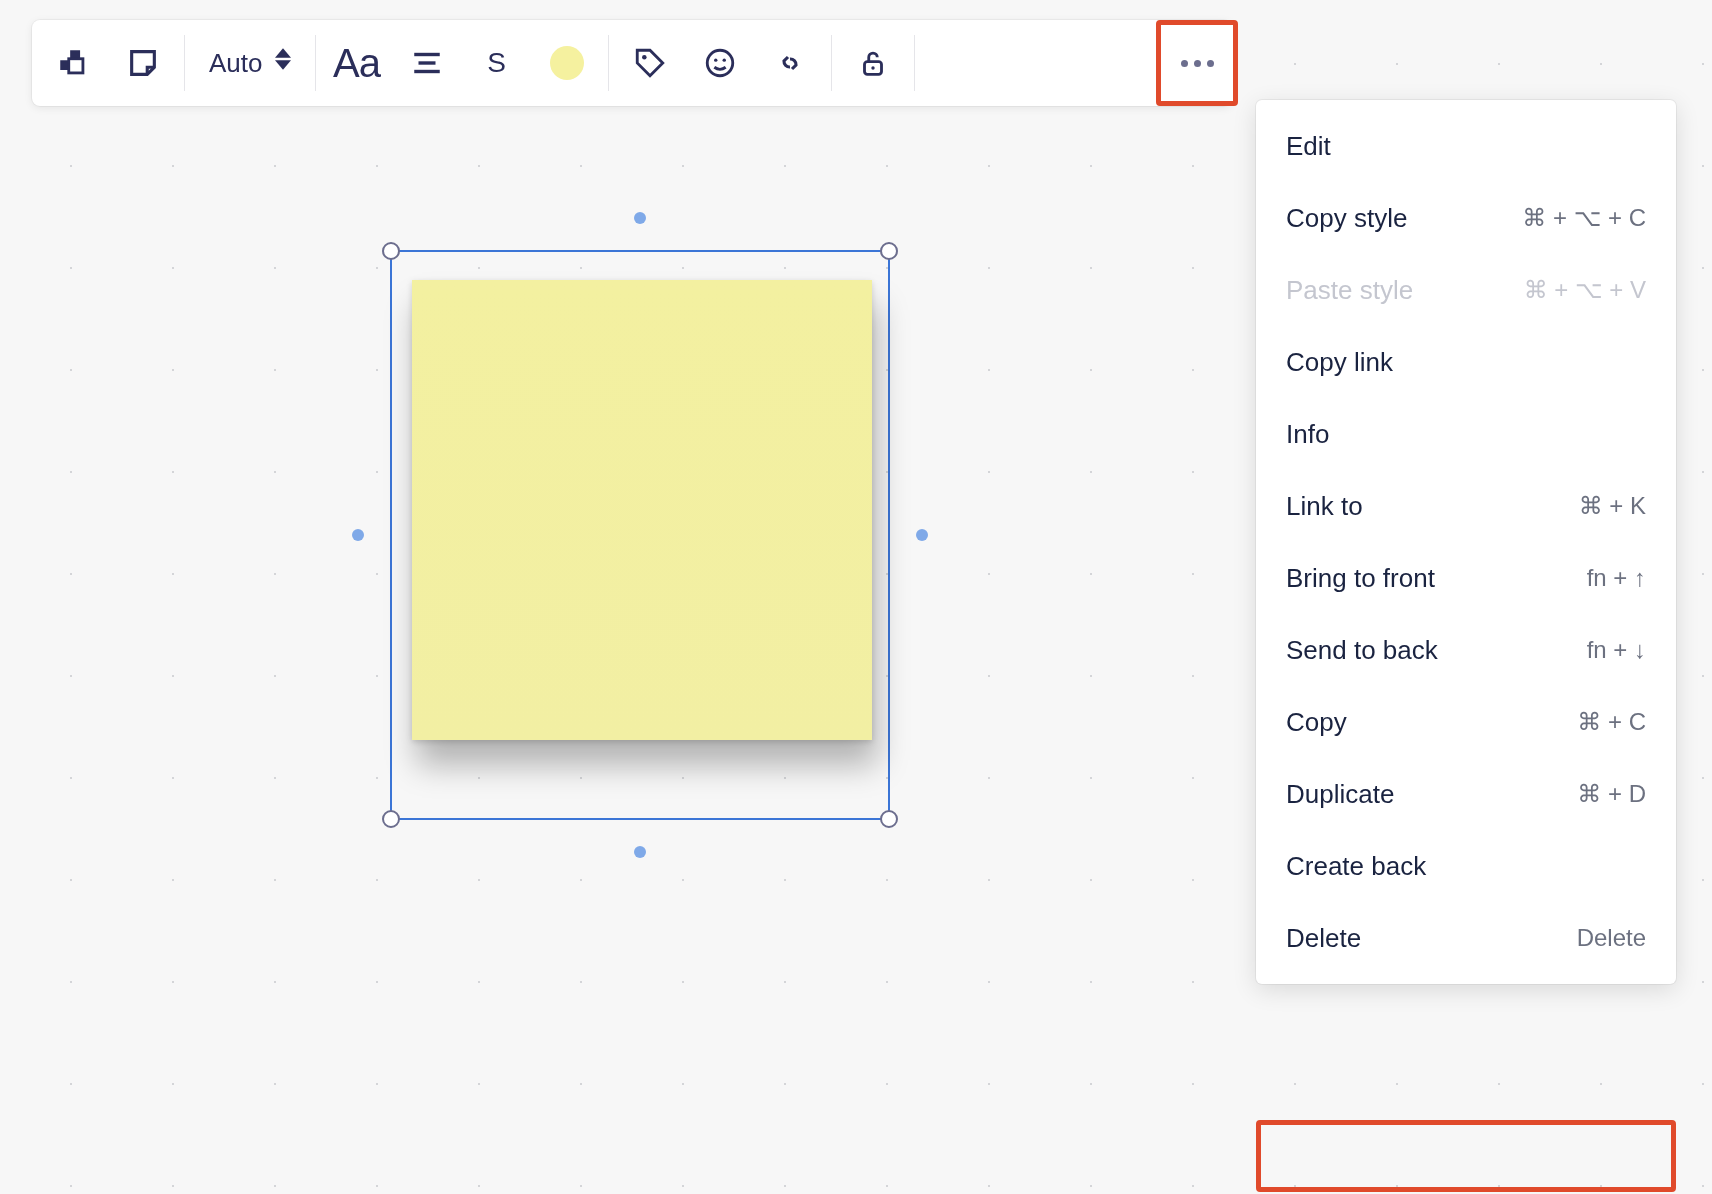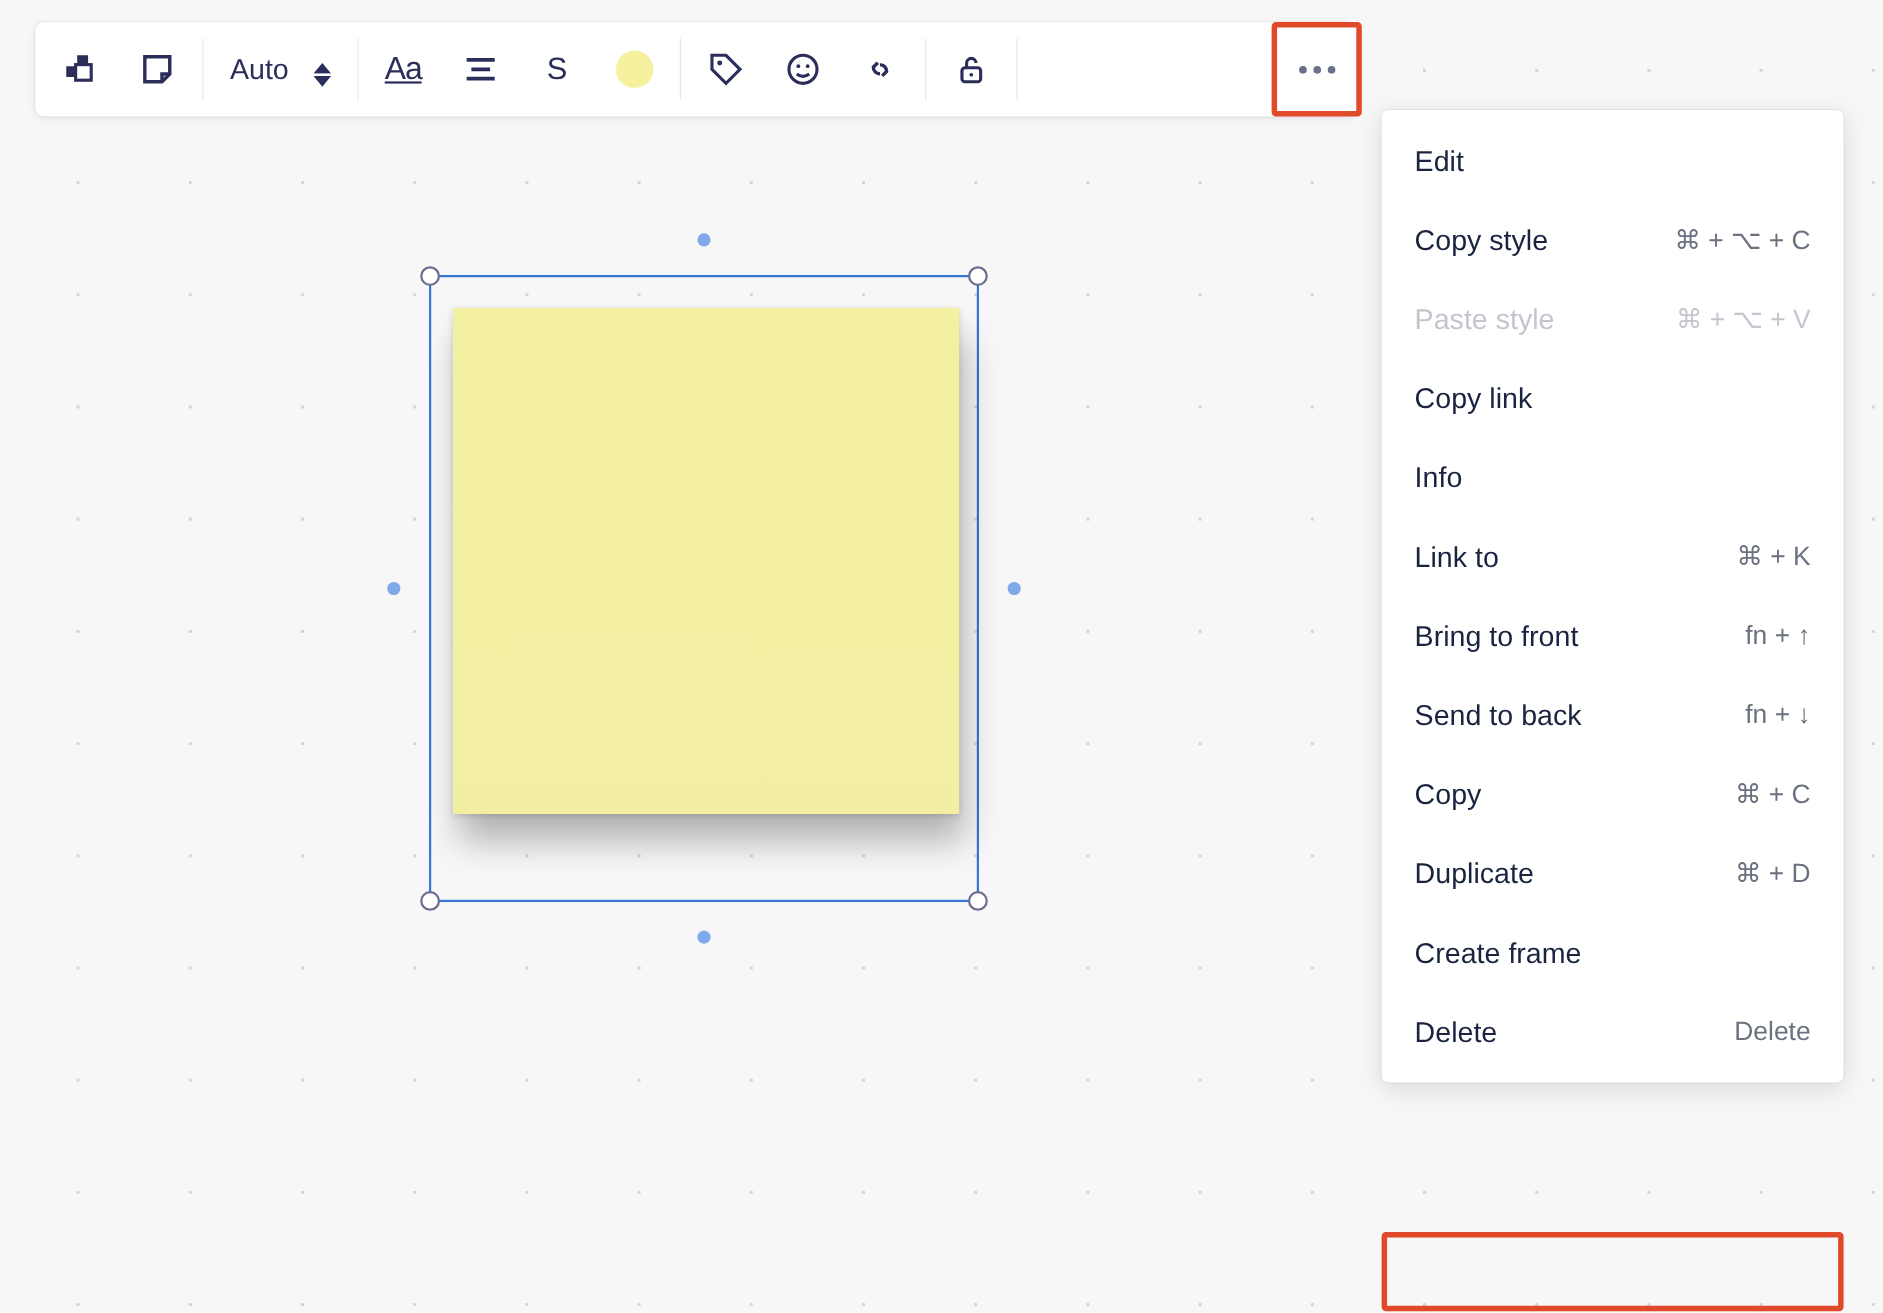--- a/index.html
+++ b/index.html
@@ -53,31 +53,31 @@
     cursor: pointer;
     padding: 0 8px;
     font-size: 26px;
     gap: 8px;
   }
   .tb-btn svg { width: 34px; height: 34px; stroke: #2b2e5a; fill: none; stroke-width: 2; }
   .tb-btn .fill { fill: #2b2e5a; stroke: none; }
 
   .size-select {
     display: flex;
-    align-items: flex-end;
-    gap: 22px;
+    align-items: flex-start;
+    gap: 12px;
     padding: 0 18px;
     font-size: 26px;
     color: #2b2e5a;
     cursor: pointer;
   }
   .size-arrows { display: flex; flex-direction: column; gap: 2px; }
   .size-arrows svg { width: 16px; height: 10px; fill: #2b2e5a; }
 
-  .aa-label { font-size: 29px; font-weight: 400; color: #2b2e5a; letter-spacing: -1px; text-decoration: underline;}
+  .aa-label { font-size: 40px; font-weight: 400; color: #2b2e5a; letter-spacing: -1px;}
   .s-label { font-size: 28px; color: #2b2e5a; }
 
   .color-swatch {
     width: 34px; height: 34px; border-radius: 50%; background: #f5f19f;
   }
 
   .more-btn-wrap {
     position: absolute;
     top: 20px;
     left: 1156px;
@@ -323,21 +323,21 @@
   </div>
   <div class="menu-item">
     <span class="menu-label">Copy</span>
     <span class="menu-shortcut">⌘ + C</span>
   </div>
   <div class="menu-item">
     <span class="menu-label">Duplicate</span>
     <span class="menu-shortcut">⌘ + D</span>
   </div>
   <div class="menu-item">
-    <span class="menu-label">Create frame</span>
+    <span class="menu-label">Create back</span>
     <span class="menu-shortcut"></span>
   </div>
   <div class="menu-item">
     <span class="menu-label">Delete</span>
     <span class="menu-shortcut">Delete</span>
   </div>
 </div>
 
 <div class="menu-item-highlight"></div>
 

